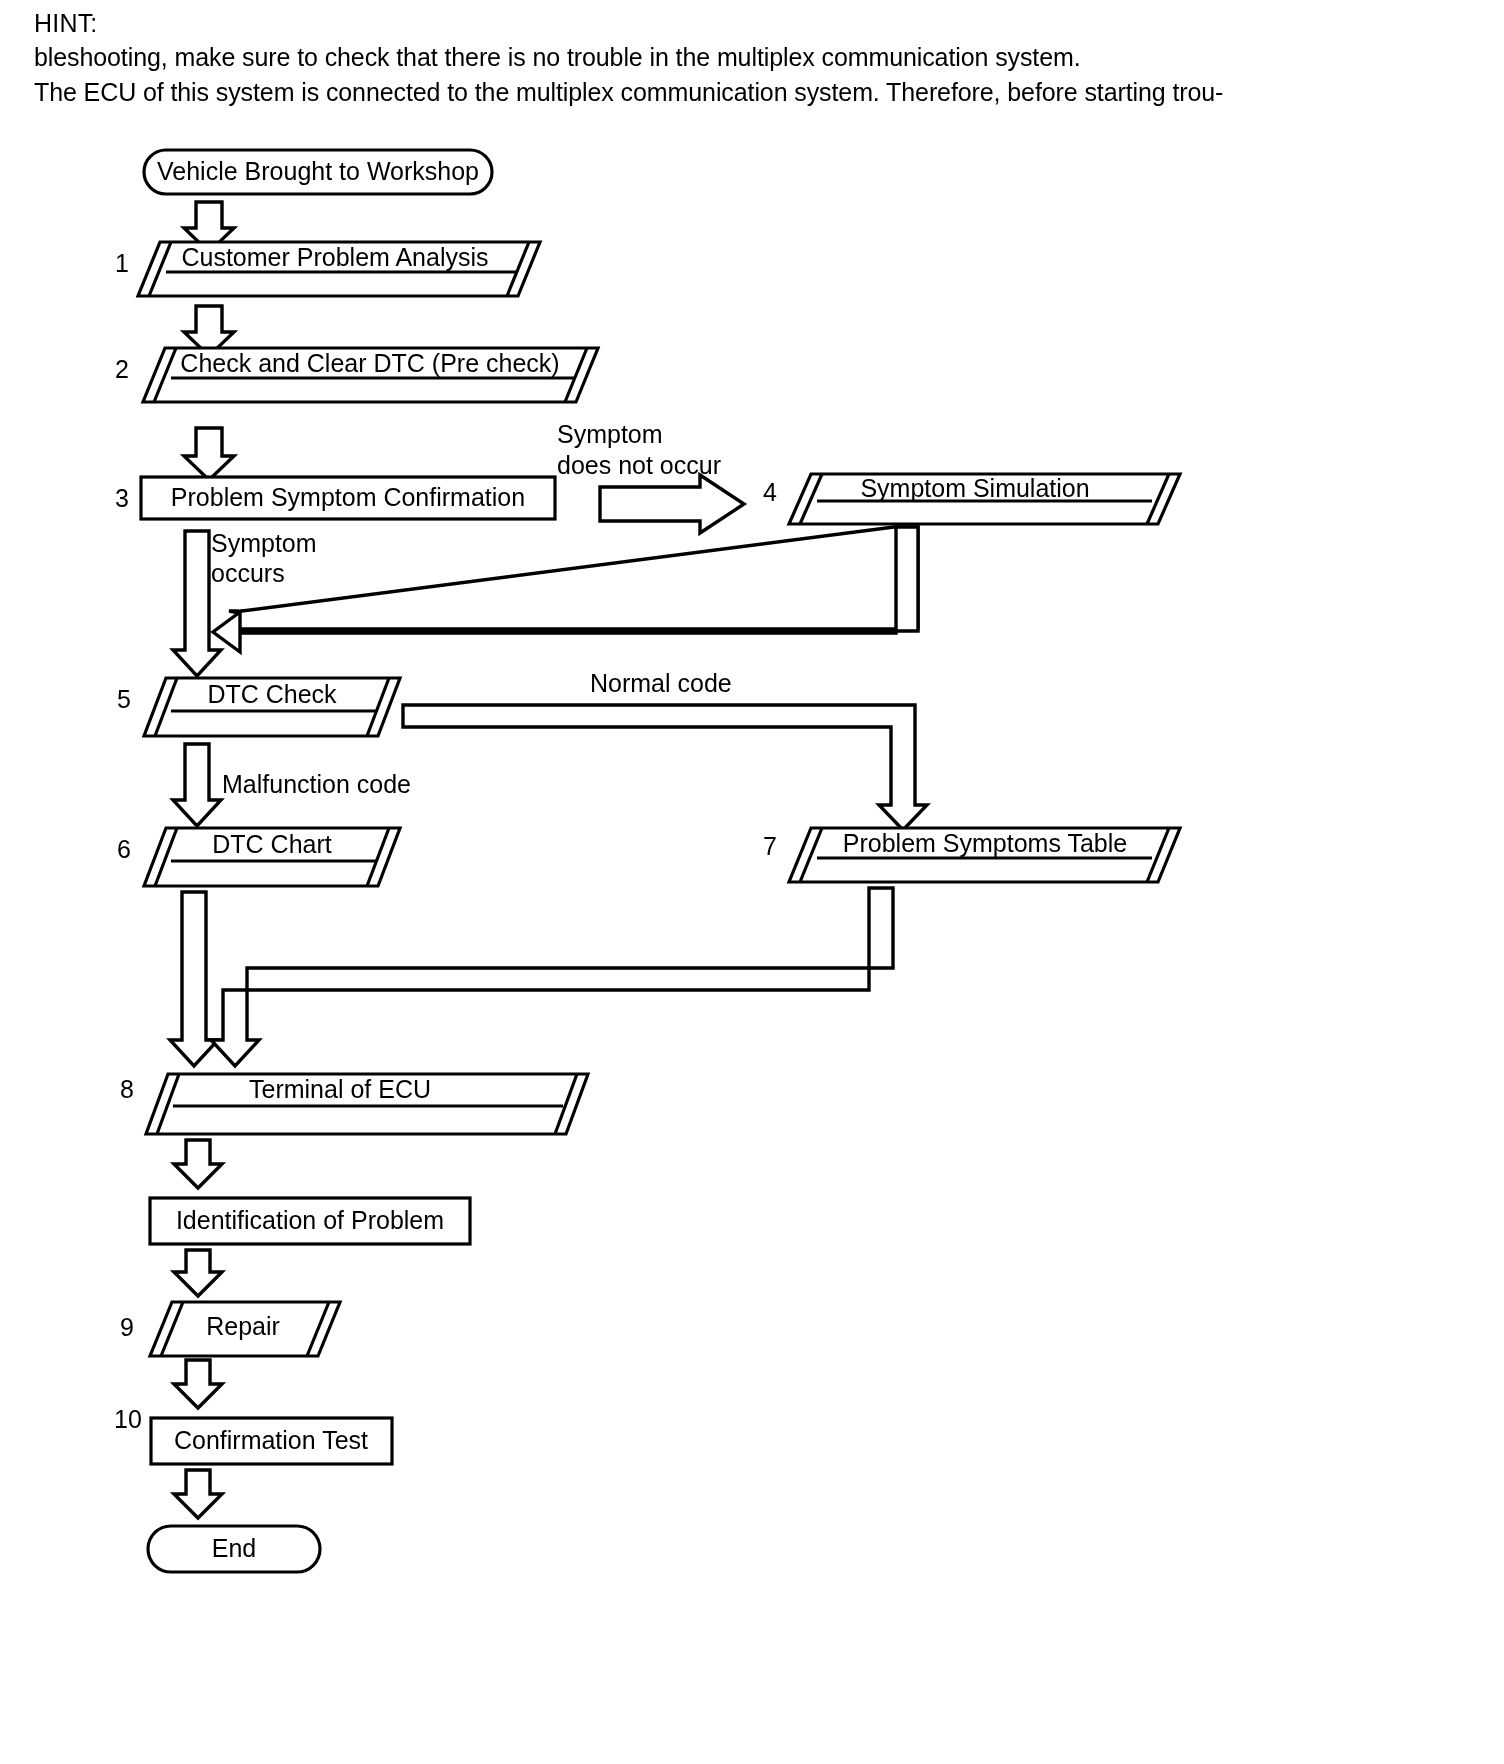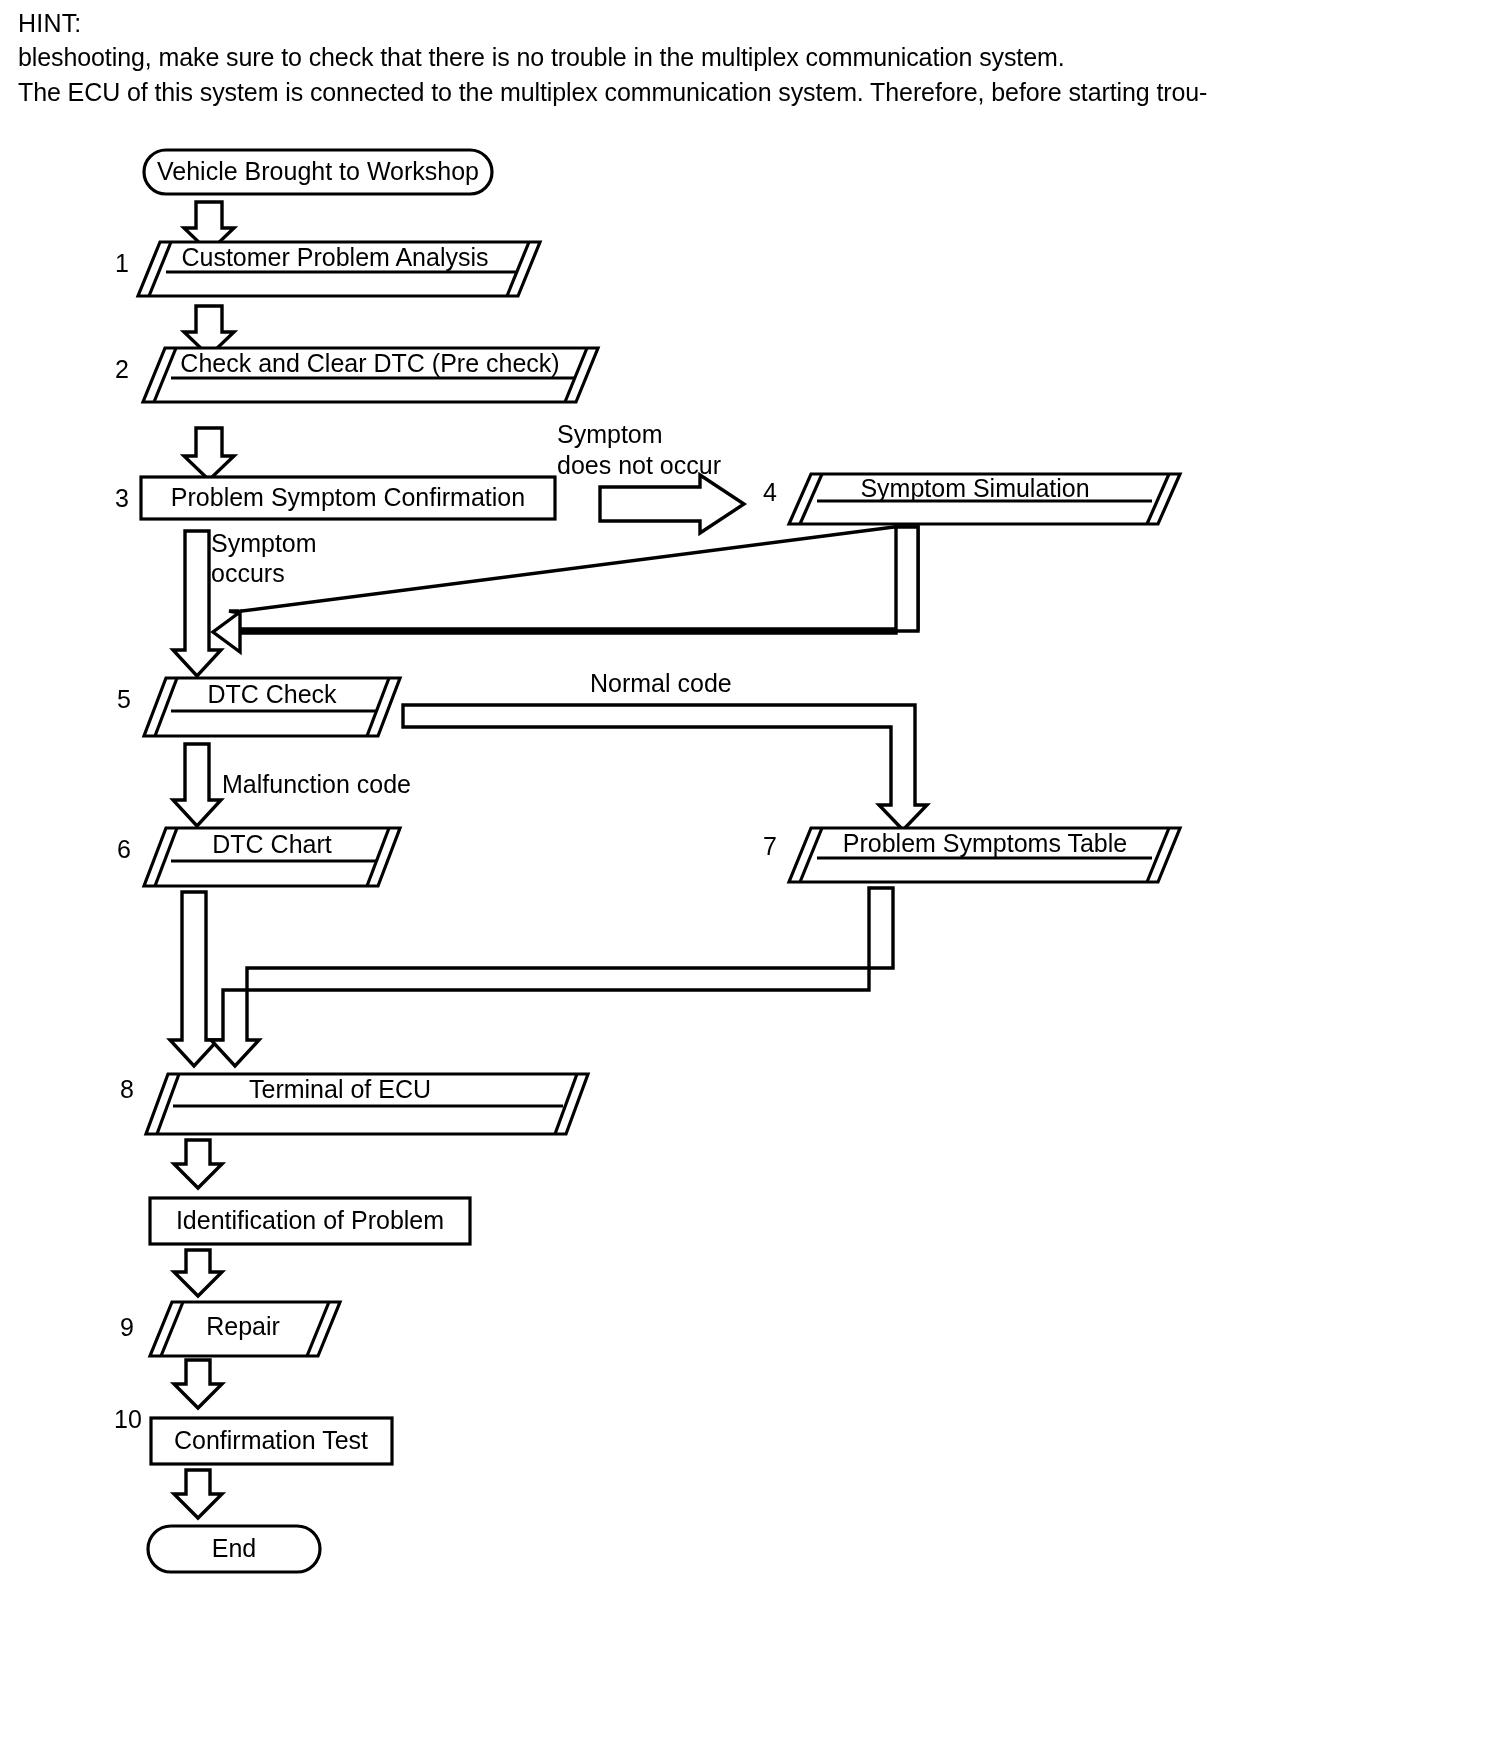--- a/index.html
+++ b/index.html
@@ -4,21 +4,21 @@
 <style>
   html,body{margin:0;padding:0;background:#ffffff;}
   body{
     width:1504px;height:1764px;
     font-family:"Liberation Sans", sans-serif;
     color:#000;
     position:relative;
     overflow:hidden;
   }
   #hint{
-    position:absolute;left:18px;top:6px;width:1470px;
+    position:absolute;left:34px;top:6px;width:1470px;
   }
   #hint .hint-title{
     font-size:25px;line-height:34px;letter-spacing:.2px;
   }
   #hint .hint-body{
     font-size:25px;line-height:35px;letter-spacing:-.1px;
     width:1470px;
   }
   #chart{
     position:absolute;left:0;top:0;width:1456px;height:1764px;text-decoration:underline;

